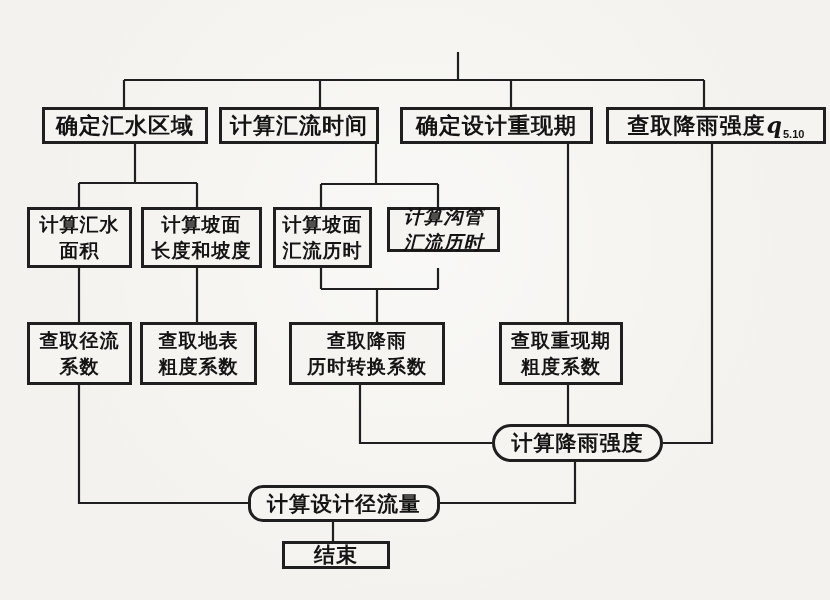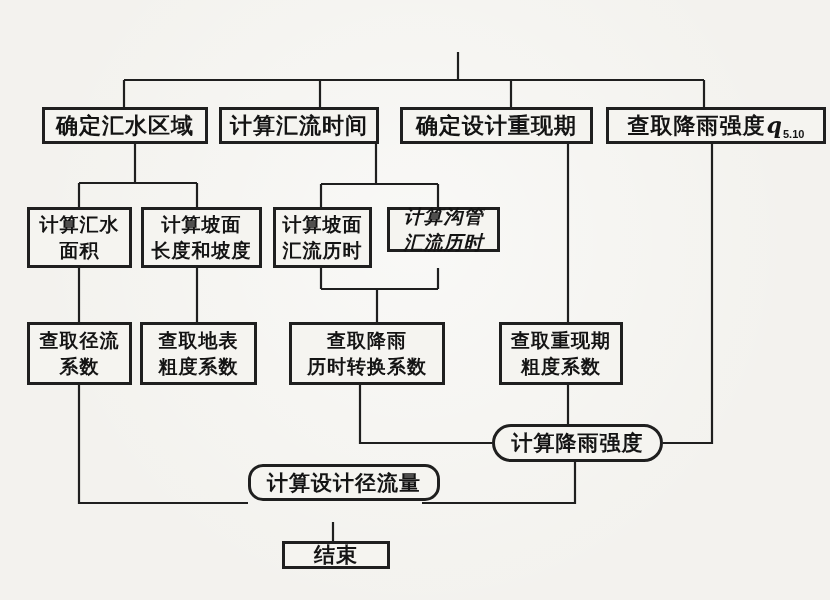--- a/index.html
+++ b/index.html
@@ -130,17 +130,17 @@
     <span>历时转换系数</span>
   </div>
 
   <div class="node small" style="left:499px;top:322px;width:124px;height:63px;">
     <span>查取重现期</span>
     <span>粗度系数</span>
   </div>
 
   <div class="node mid" style="left:492px;top:424px;width:171px;height:38px;border-radius:19px;">计算降雨强度</div>
 
-  <div class="node mid" style="left:248px;top:464px;width:192px;height:37px;border-radius:15px;">计算设计径流量</div>
+  <div class="node mid" style="left:248px;top:485px;width:192px;height:37px;border-radius:15px;">计算设计径流量</div>
 
   <div class="node mid" style="left:282px;top:541px;width:108px;height:28px;">结束</div>
 
 </div>
 
 </body></html>

